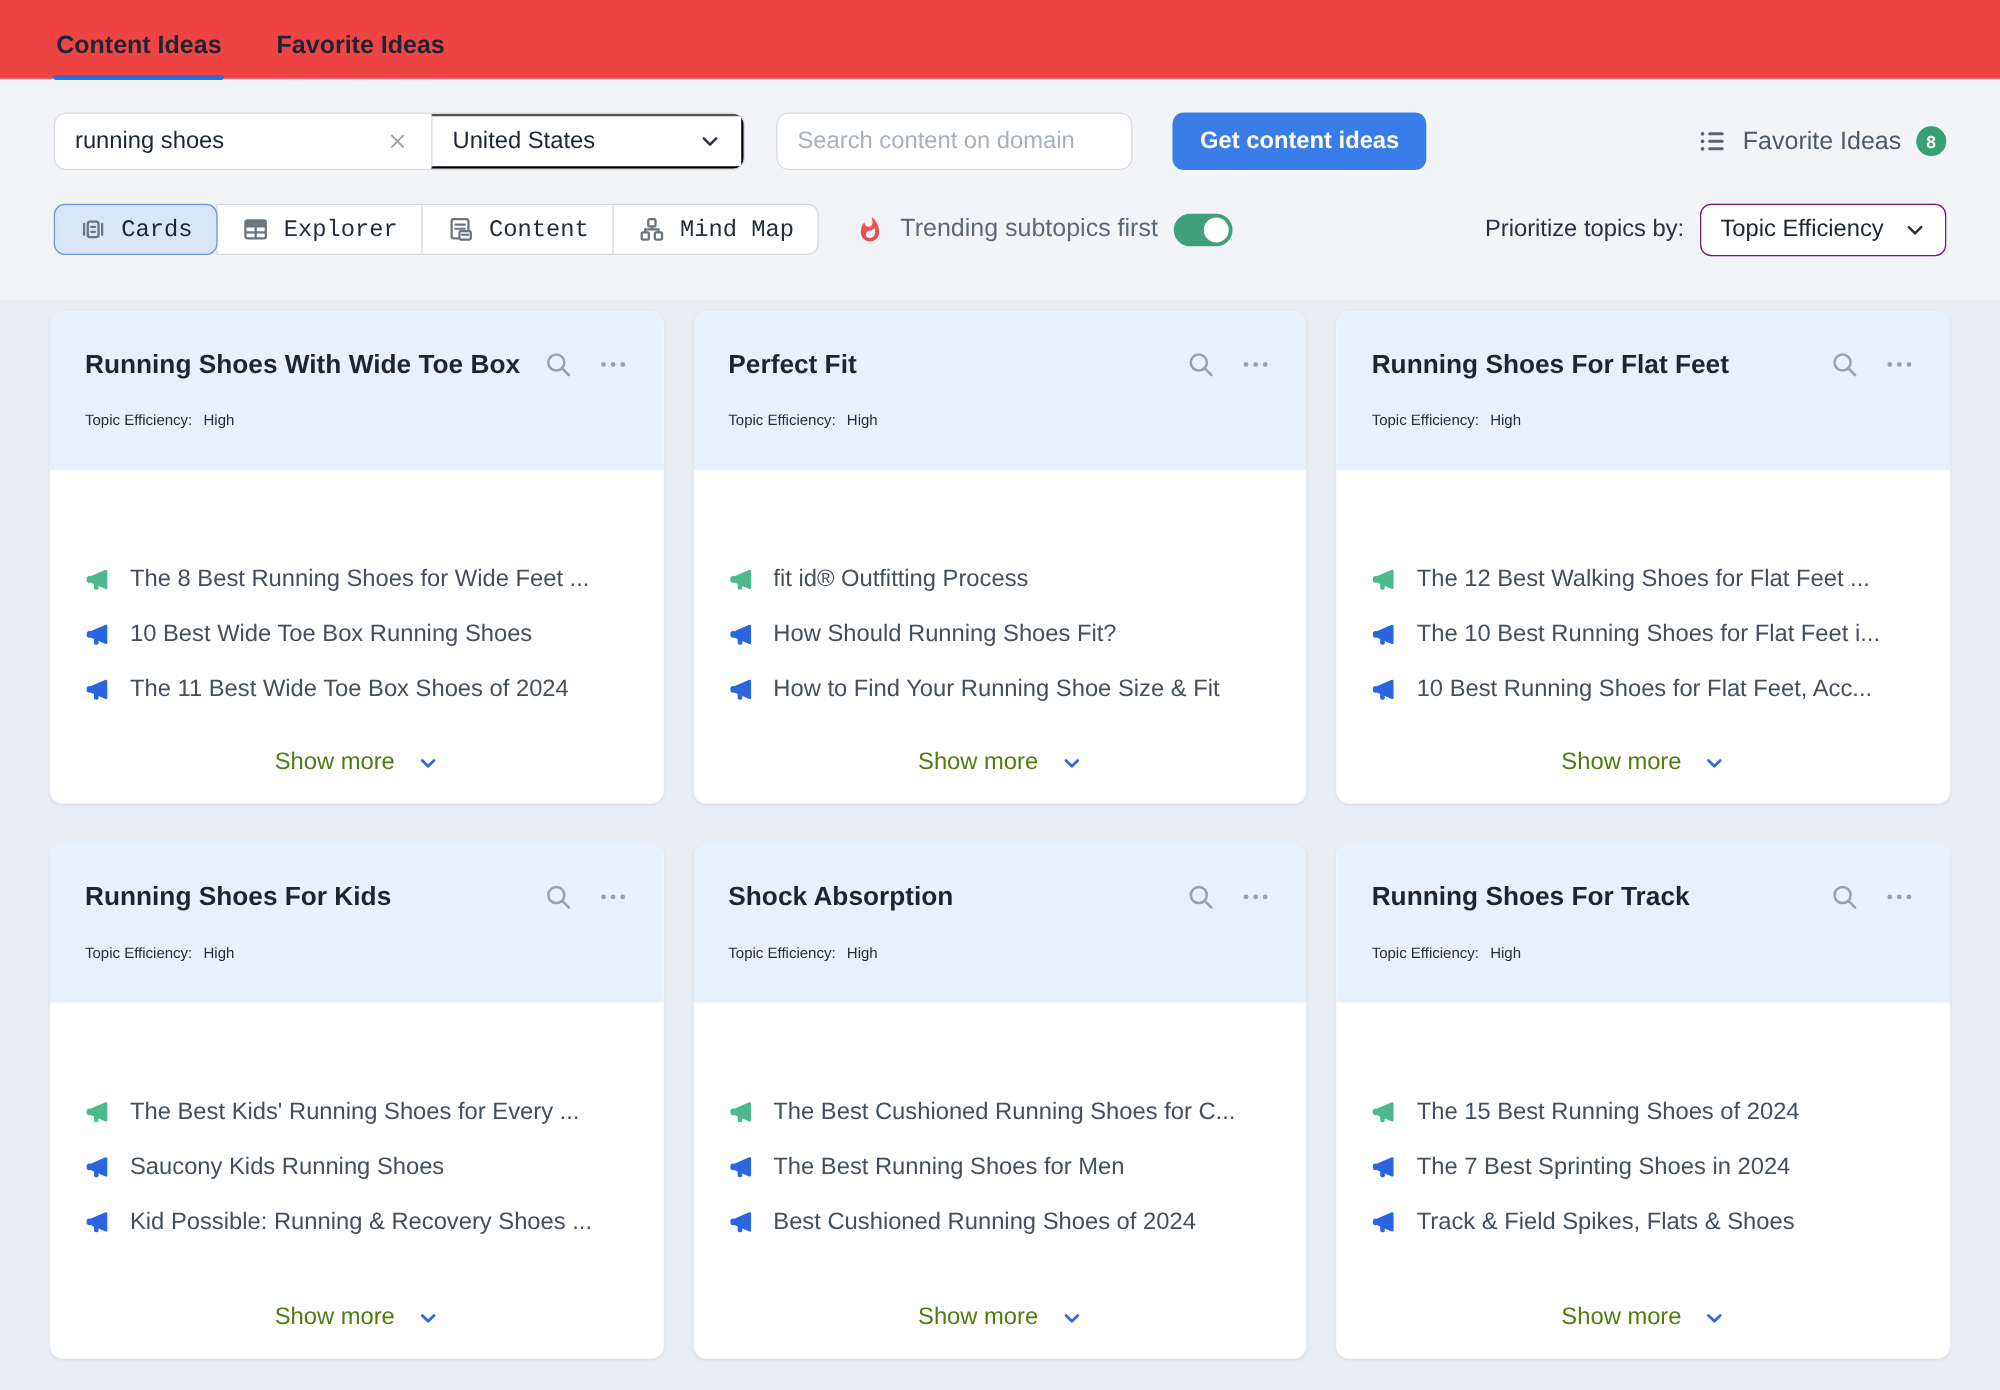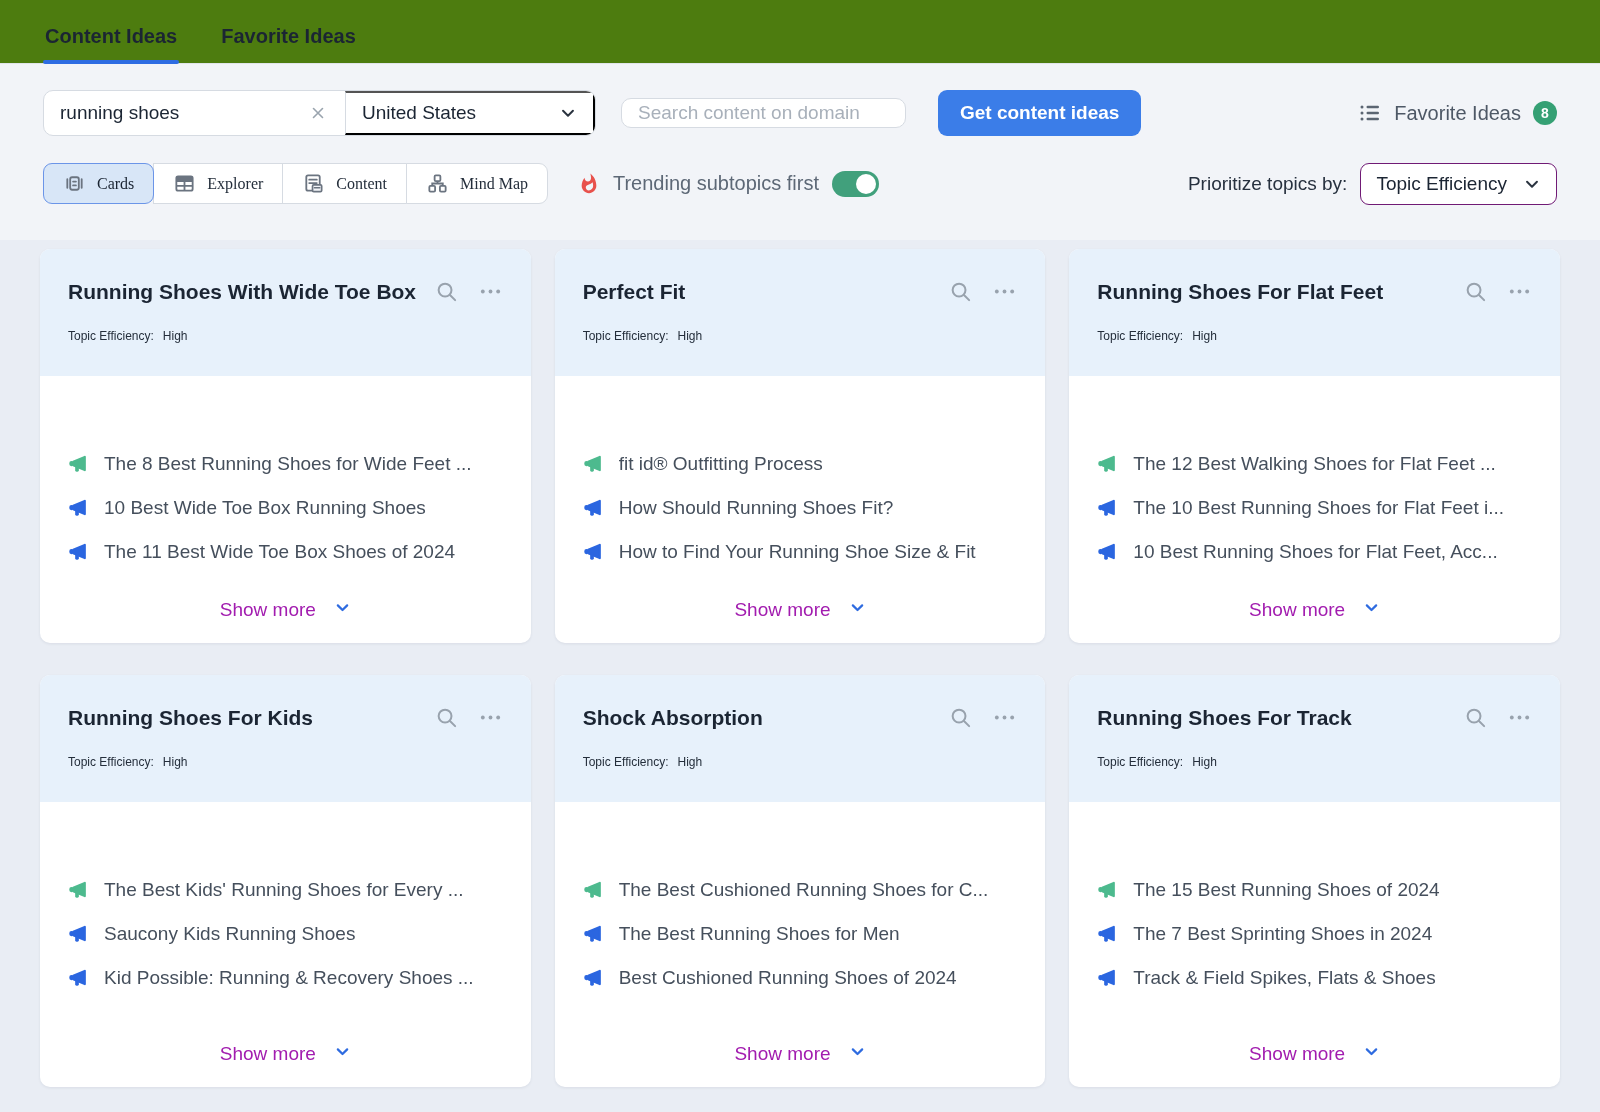--- a/index.html
+++ b/index.html
@@ -7,21 +7,21 @@
   body {
     font-family: "Liberation Sans", "DejaVu Sans", sans-serif;
     background:#e9edf4;
     color:#1b2533;
     overflow:hidden;
   }
   
   .topbar { background:#f2f4f8; padding-bottom:36px; }
   .tabs-row {
     height:64px; padding:0 43px; display:flex; gap:40px; align-items:flex-end;
-    border-bottom:1px solid #e0e4ea; background:#4d7c0f;
+    border-bottom:1px solid #e0e4ea; background:#ef4444;
   }
   .tab {
     font-size:20px; font-weight:700; color:#1b2533; padding:0 2px 15px;
     position:relative; cursor:pointer; background:none; border:none;
     font-family:inherit;
   }
   .tab.active::after{
     content:""; position:absolute; left:0; right:0; bottom:-1px; height:4px;
     background:#2e6ce2; border-radius:3px;
   }
@@ -35,21 +35,21 @@
     flex:1; border:none; outline:none; font-size:19px; color:#1b2533;
     font-family:inherit; background:transparent; min-width:0;
   }
   .clear-btn { background:none; border:none; cursor:pointer; display:flex; padding:4px; }
   .country-seg {
     width:284px; border-left:1px solid #d6dbe2; display:flex; align-items:center;
     justify-content:space-between; padding:0 16px; cursor:pointer; background:#fff;
     font-size:19px; color:#1b2533; font-family:inherit;
   }
   .domain-input {
-    margin-left:25px; width:285px; height:30px; border:1px solid #d6dbe2;
+    margin-left:25px; width:285px; height:46px; border:1px solid #d6dbe2;
     border-radius:10px; padding:0 16px; font-size:19px; font-family:inherit;
     color:#1b2533; background:#fff; outline:none;
   }
   .domain-input::placeholder { color:#a8b0ba; }
   .cta-btn {
     margin-left:32px; height:46px; padding:0 22px; border:none; border-radius:9px;
     background:#3b7de8; color:#fff; font-size:19px; font-weight:700;
     font-family:inherit; cursor:pointer;
   }
   .favorites-link {
@@ -59,21 +59,21 @@
   .fav-badge {
     width:24px; height:24px; border-radius:50%; background:#35a074; color:#fff;
     font-size:14px; font-weight:700; display:flex; align-items:center; justify-content:center;
   }
   
   .views-row { margin:27px 43px 0; display:flex; align-items:center; height:41px; }
   .segmented { display:flex; }
   .seg-btn {
     display:flex; align-items:center; gap:11px; height:41px; padding:12px 19px;
     background:#fff; border:1px solid #d6dbe2; margin-left:-1px; cursor:pointer;
-    font-size:16px; color:#242e3b; font-family:Liberation Serif, serif; position:relative;
+    font-size:19px; color:#242e3b; font-family:Liberation Mono, monospace; position:relative;
   }
   .seg-btn:first-child { margin-left:0; border-radius:9px 0 0 9px; }
   .seg-btn:last-child { border-radius:0 9px 9px 0; }
   .seg-btn.active {
     background:#d8e6f7; border-color:#6b95e8; border-radius:9px; z-index:2;
     color:#1b2533;
   }
   .seg-icon { flex:none; }
   .trending-group { margin-left:30px; display:flex; align-items:center; gap:13px; }
   .trending-label { font-size:20px; color:#5d6876; }
@@ -115,22 +115,22 @@
   .headline-list { flex:1; list-style:none; padding-top:64px; overflow:hidden; }
   .headline-item {
     display:flex; align-items:flex-start; gap:15px; margin-bottom:20px;
     font-size:19px; line-height:24px; color:#454f5c; white-space:nowrap;
     overflow:hidden; cursor:pointer;
   }
   .headline-item svg { flex:none; margin-top:1px; }
   .headline-text { overflow:hidden; text-overflow:ellipsis; }
   .show-more {
     align-self:center; background:none; border:none; cursor:pointer;
-    display:flex; align-items:flex-start; gap:18px; font-size:19px; font-weight:500;
-    color:#a21caf; font-family:inherit; padding:6px 4px;
+    display:flex; align-items:center; gap:18px; font-size:19px; font-weight:500;
+    color:#4d7c0f; font-family:inherit; padding:6px 4px;
   }
 </style>
 </head>
 <body>
 
 <div class="topbar">
   <div class="tabs-row">
     <button class="tab active">Content Ideas</button>
     <button class="tab">Favorite Ideas</button>
   </div>

